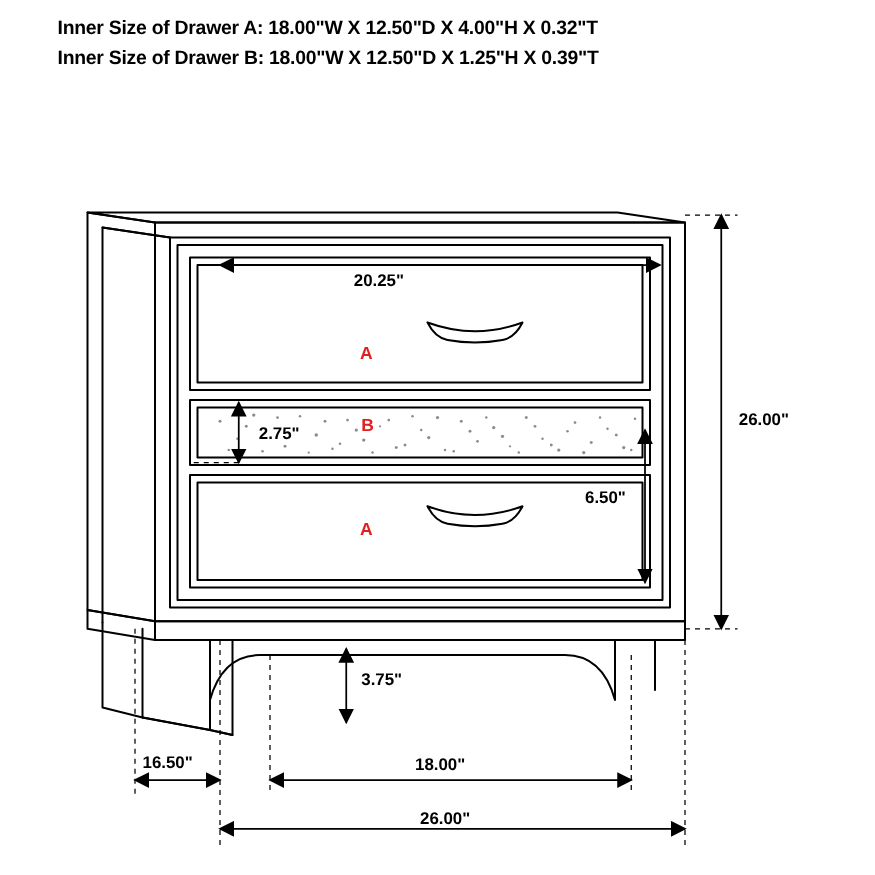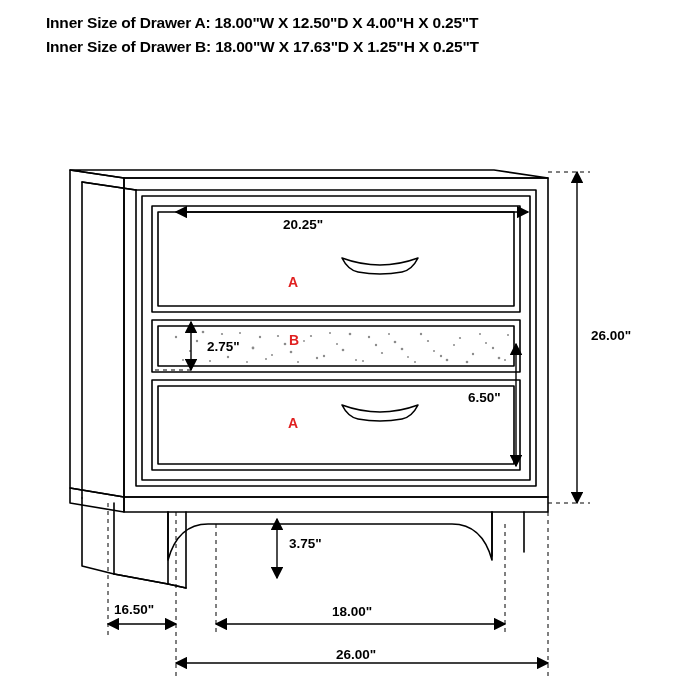--- a/index.html
+++ b/index.html
@@ -52,22 +52,22 @@
     font-size: 14px;
     font-weight: bold;
     color: #e02020;
   }
 </style>
 </head>
 <body>
 
 <div id="stage">
 
-  <div class="spec-line" id="spec-a">Inner Size of Drawer A: 18.00"W X 12.50"D X 4.00"H X 0.25"T</div>
-  <div class="spec-line" id="spec-b">Inner Size of Drawer B: 18.00"W X 17.63"D X 1.25"H X 0.25"T</div>
+  <div class="spec-line" id="spec-a">Inner Size of Drawer A: 18.00"W X 12.50"D X 4.00"H X 0.32"T</div>
+  <div class="spec-line" id="spec-b">Inner Size of Drawer B: 18.00"W X 12.50"D X 1.25"H X 0.39"T</div>
 
   <svg class="diagram" viewBox="0 0 700 700">
     <g fill="none" stroke="#000000" stroke-width="1.6" stroke-linejoin="round" stroke-linecap="round">
 
       <path d="M124 178 L548 178 L548 497 L124 497 Z"></path>
 
       <path d="M136 190 L536 190 L536 486 L136 486 Z"></path>
       <path d="M142 196 L530 196 L530 480 L142 480 Z"></path>
 
       <path d="M124 178 L70 170 L494 170 L548 178 Z"></path>

